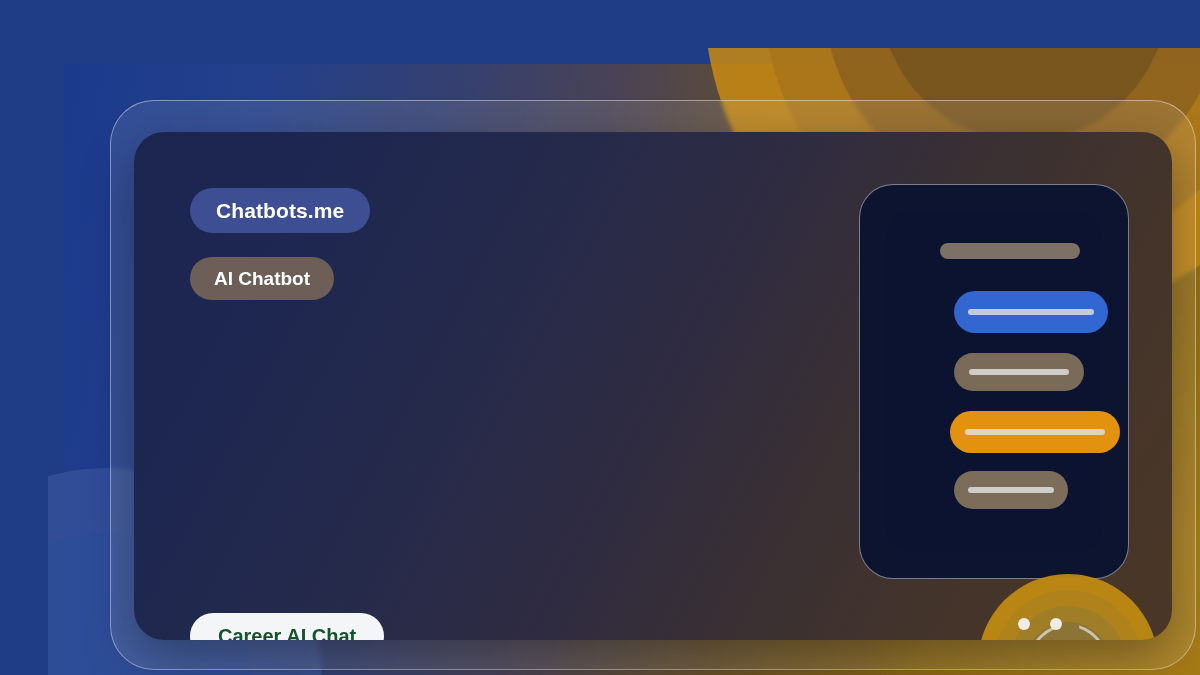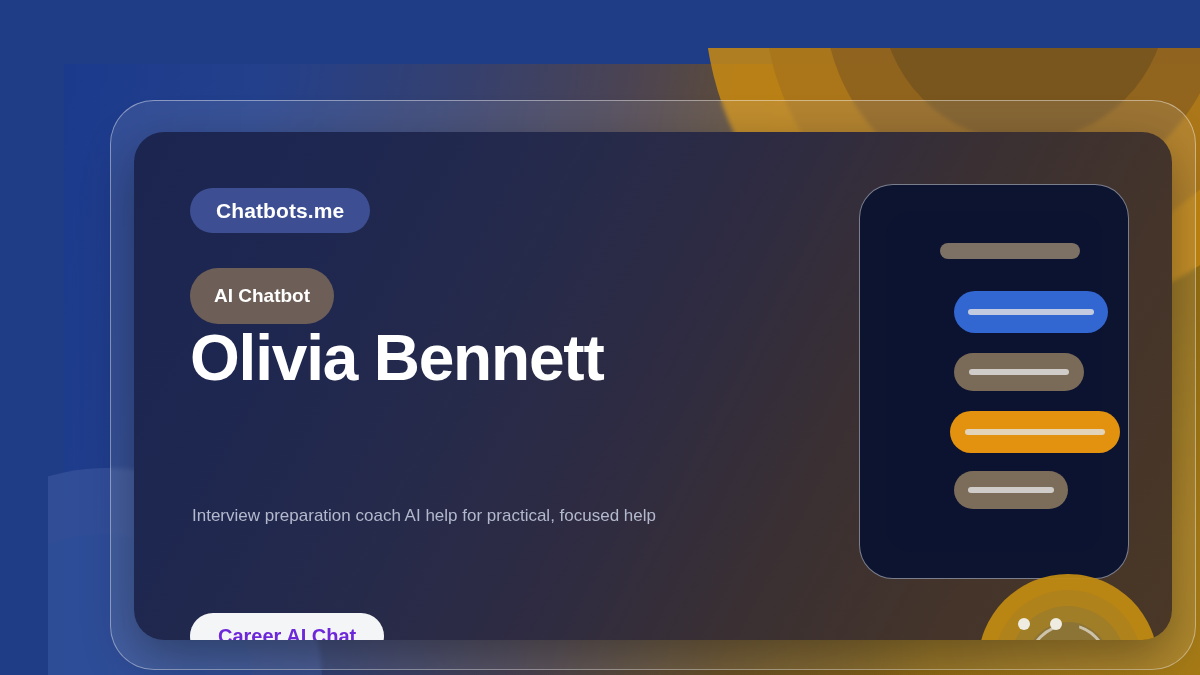--- a/index.html
+++ b/index.html
@@ -77,22 +77,22 @@
     white-space:nowrap;
   }
   #badge-brand {
     position:absolute; left:0px; top:24px;
     height:45px; padding:0 26px;
     font-size:21px;
     background:#3d4f92;
     letter-spacing:.1px;
   }
   #badge-kind {
-    position:absolute; left:0px; top:104px;
-    height:56px; padding:0 24px;
+    position:absolute; left:0px; top:93px;
+    height:43px; padding:0 24px;
     font-size:19px;
     background:#6d5f57;
   }
 
   #title {
     position:absolute; left:0px; top:162px;
     font-size:64px; font-weight:bold; color:#ffffff;
     letter-spacing:-1.2px; line-height:1;
   }
   #subtitle {
@@ -108,21 +108,21 @@
   #desc {
     position:absolute; left:2px; top:343px;
     font-size:17px; color:#b3b9cc; line-height:1;
   }
 
   #cta {
     position:absolute; left:0px; top:449px;
     height:46px; padding:0 28px;
     display:inline-flex; align-items:center; justify-content:center;
     border-radius:999px;
-    background:#f4f5f7; color:#6d28d9;
+    background:#f4f5f7; color:#14532d;
     font-size:20px; font-weight:bold;
     cursor:pointer;
   }
 
   
   #phone {
     position:absolute; left:709px; top:36px;
     width:270px; height:395px;
     border-radius:34px;
     border:1.5px solid rgba(255,255,255,.45);
@@ -198,25 +198,23 @@
 <div id="frame"></div>
 
 <div id="card">
 
   <div id="content">
 
     <div class="badge" id="badge-brand">Chatbots.me</div>
 
     <div class="badge" id="badge-kind">AI Chatbot</div>
 
-    <div id="title">Olivia Bennett</div>
-
-
-
-    <div id="desc">Interview preparation coach AI help for practical, focused help</div>
+
+
+
 
     <div id="cta">Career AI Chat</div>
   </div>
 
   <div id="phone">
     <div id="phone-screen">
       <div class="notch"></div>
 
       <div class="bubble b1">
         <div class="line"></div>

